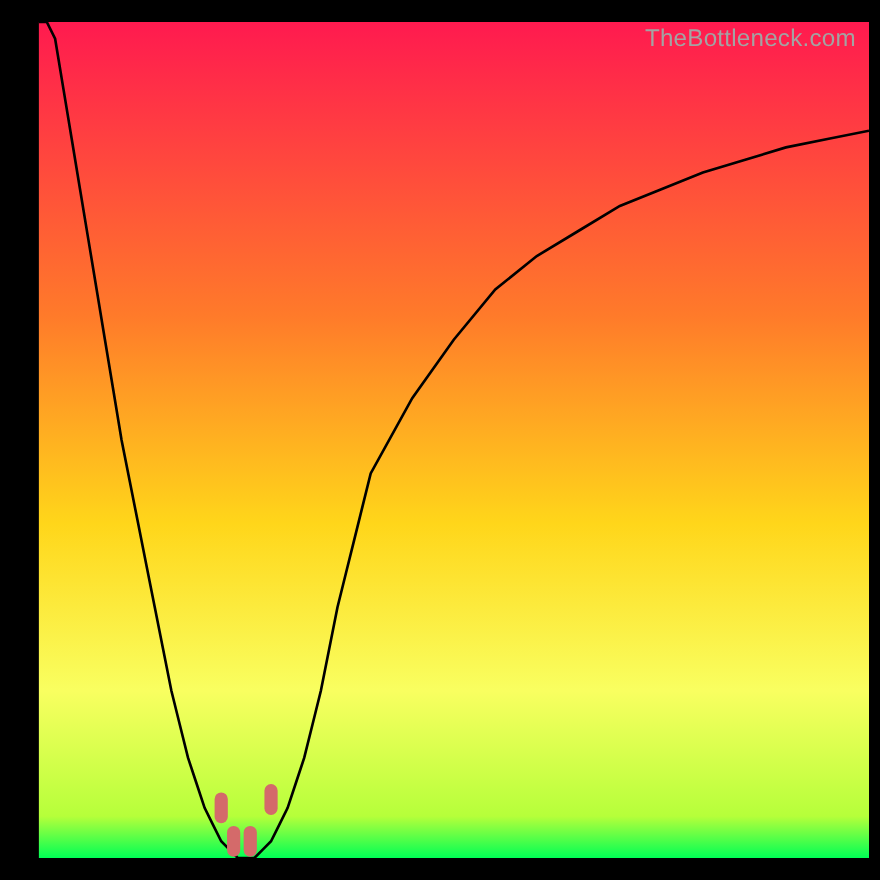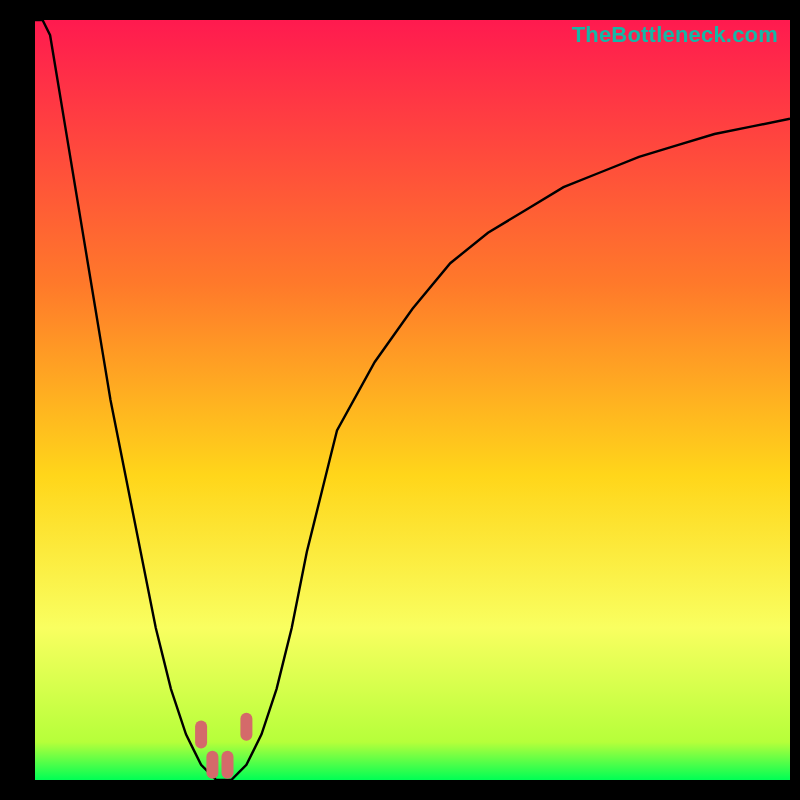--- a/index.html
+++ b/index.html
@@ -32,22 +32,22 @@
     top: 0;
     width: 100%;
     height: 100%;
   }
   .watermark {
     position: absolute;
     top: 2px;
     right: 12px;
     font-family: Arial, Helvetica, sans-serif;
     font-size: 22px;
-    font-weight: 700;
-    color: #14b8a6;
+    font-weight: 400;
+    color: #a3a3a3;
     letter-spacing: 0.2px;
   }
   svg.curves {
     position: absolute;
     left: 0;
     top: 0;
     width: 100%;
     height: 100%;
     overflow: visible;
   }

